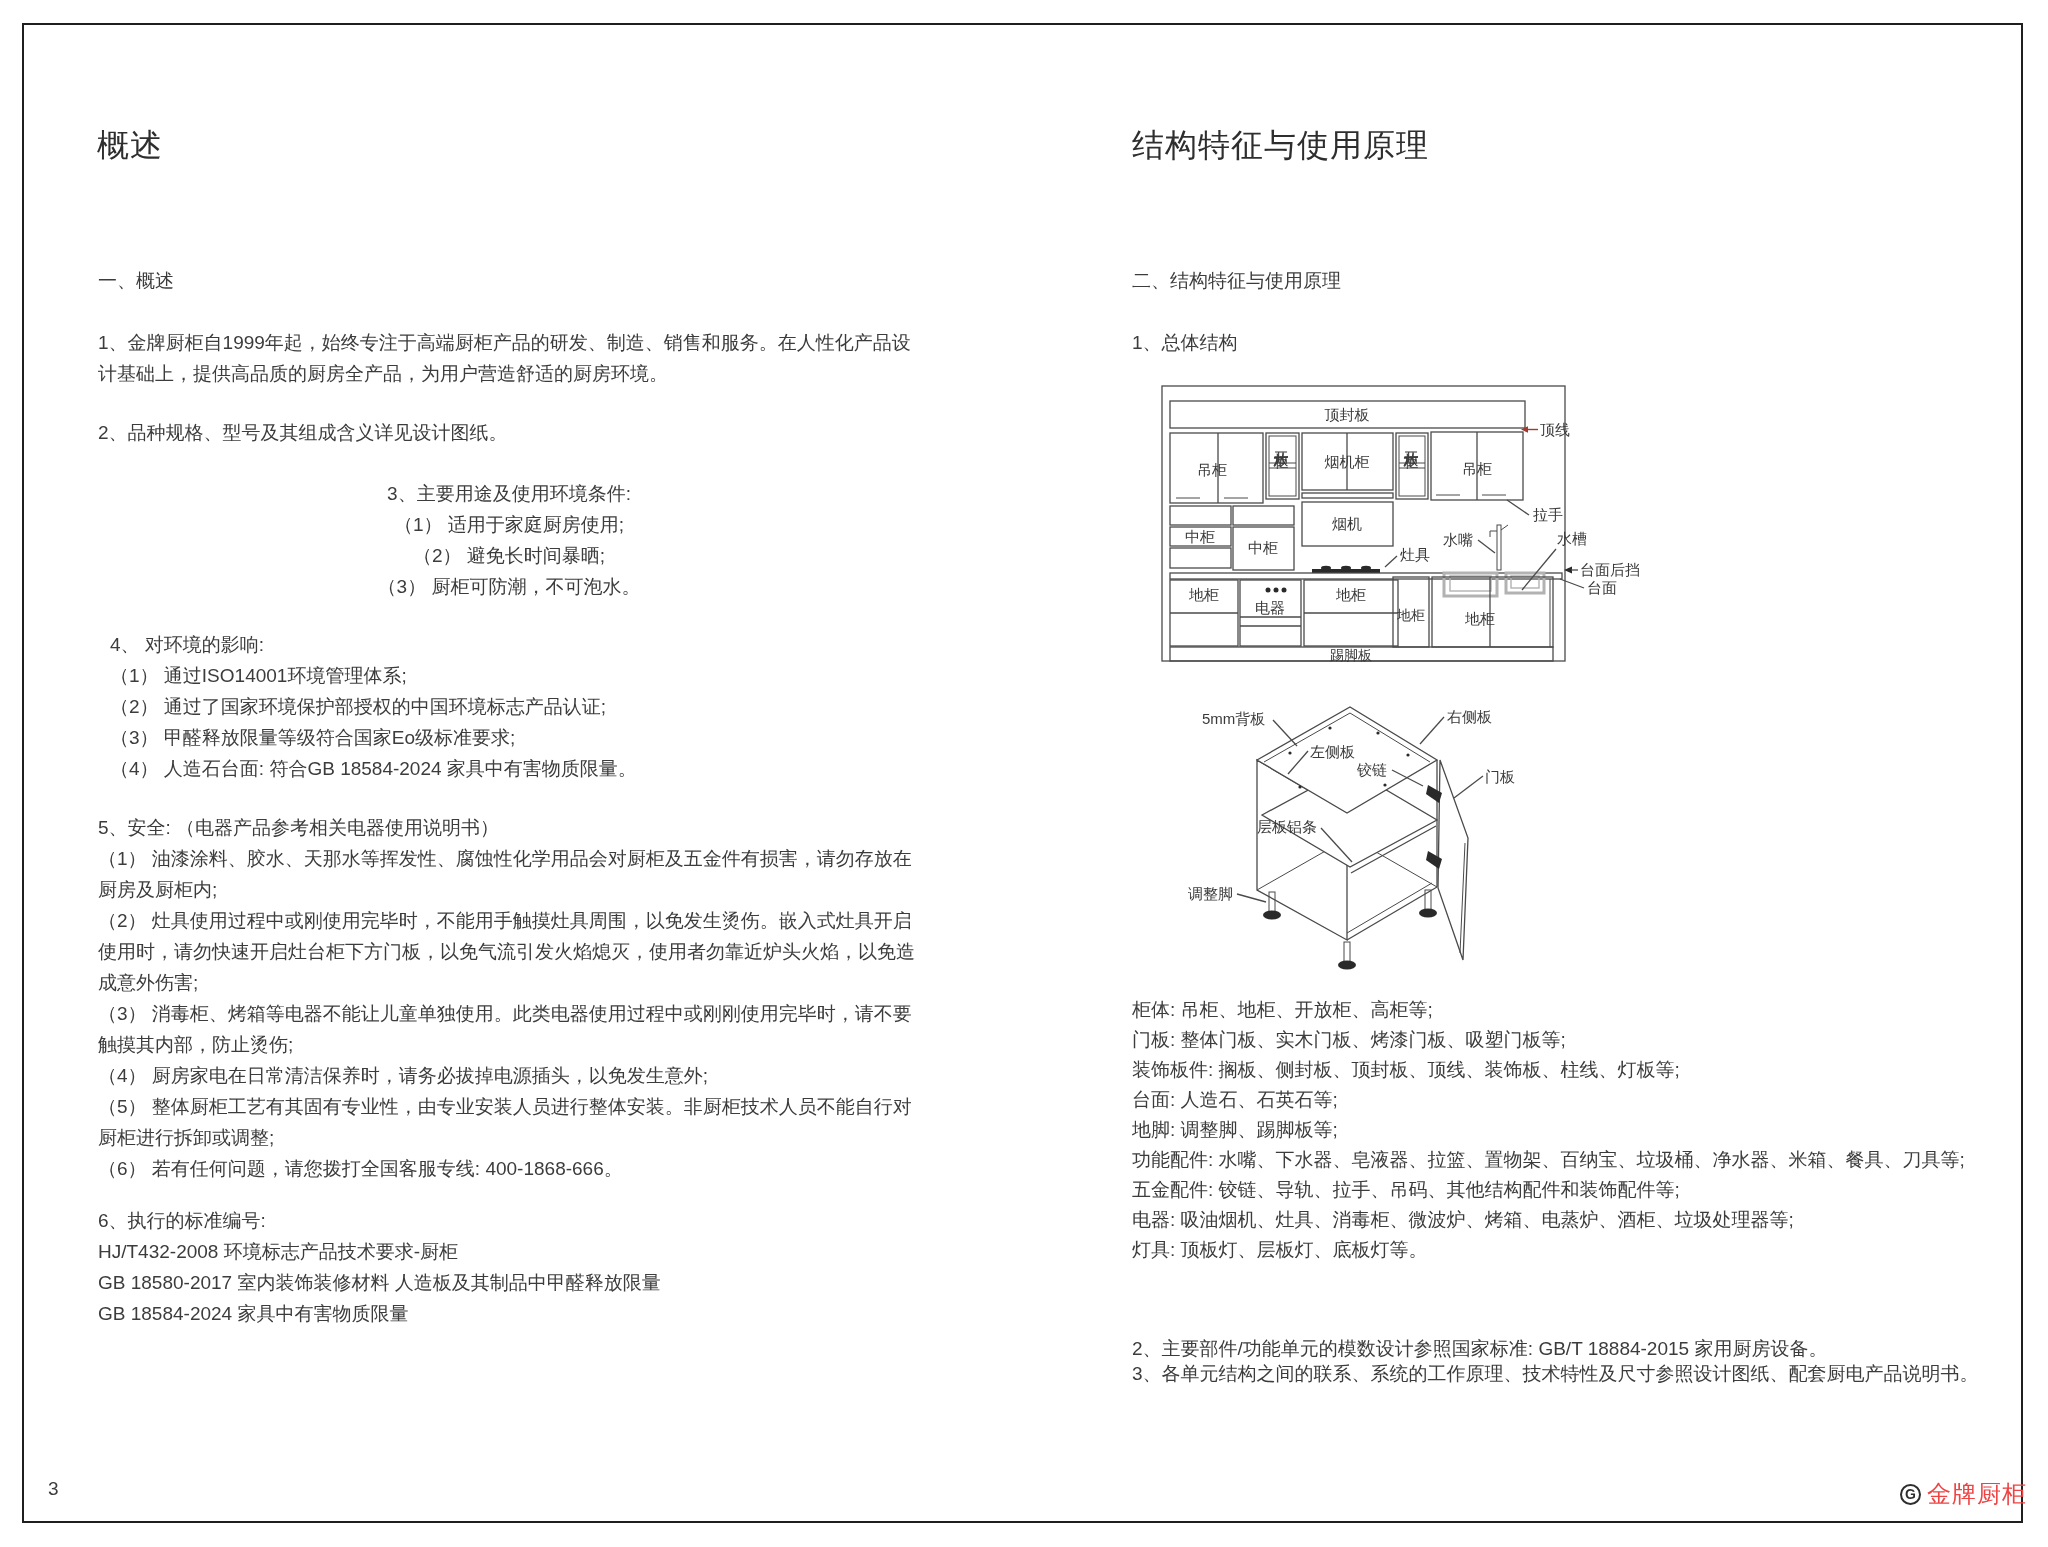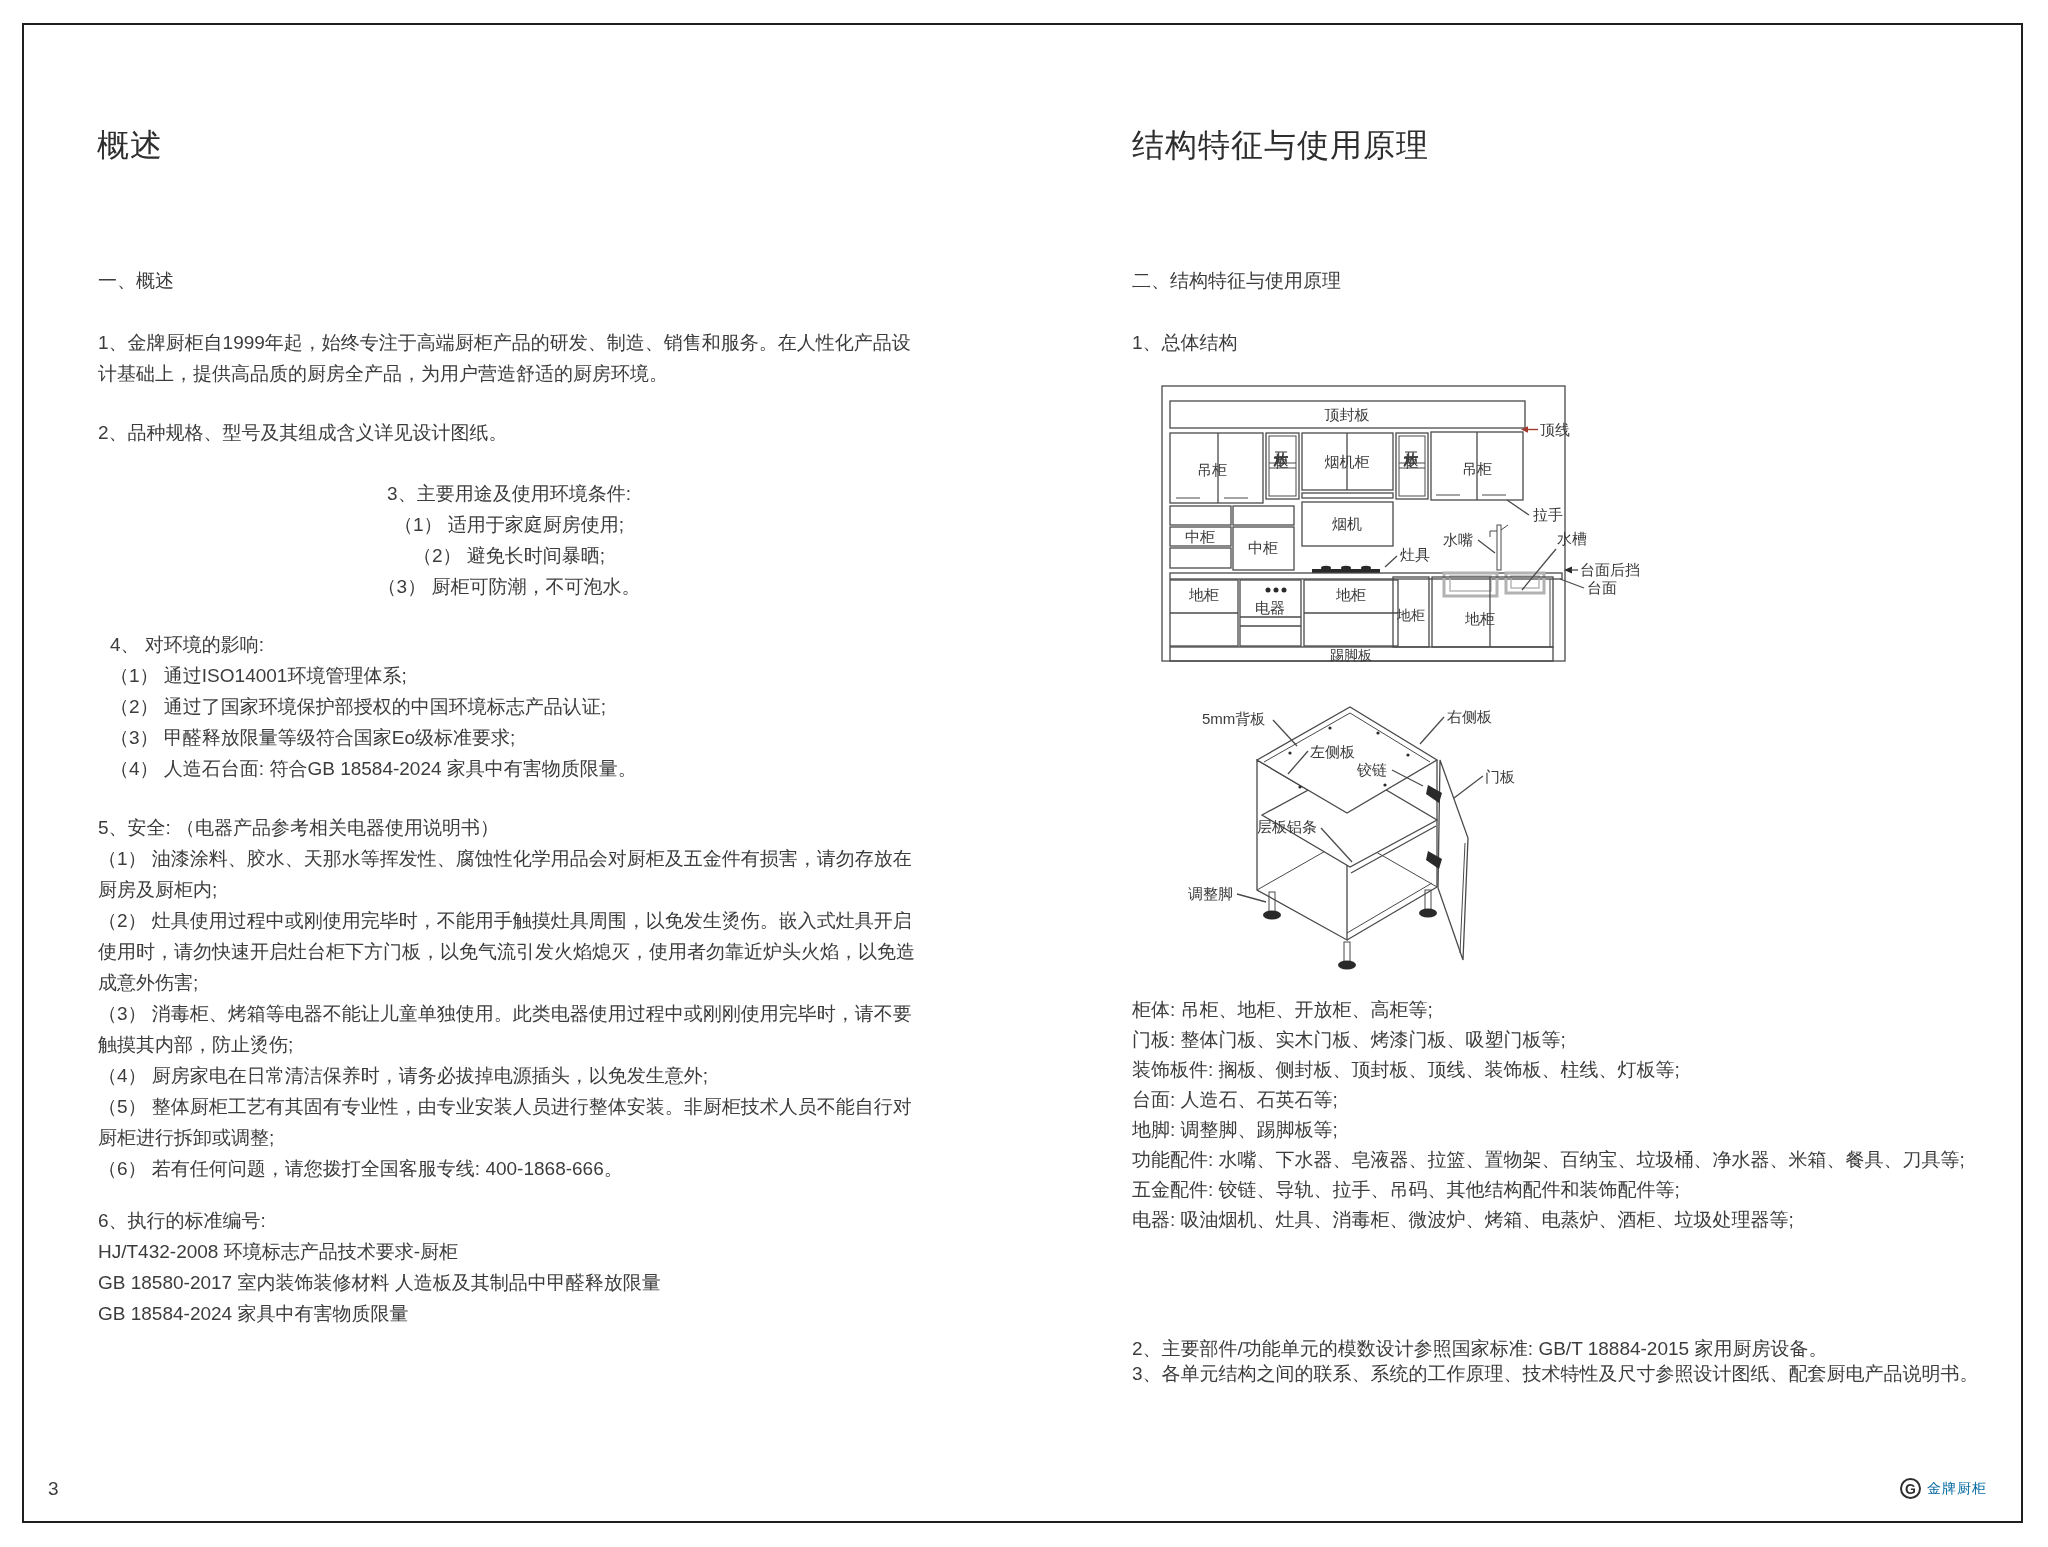--- a/index.html
+++ b/index.html
@@ -26,21 +26,21 @@
     writing-mode:vertical-rl;text-orientation:upright;
     font-size:15px;line-height:15px;color:#3a3a3a;letter-spacing:1px;
   }
   .footer-num{font-size:19px;color:#3c3c3c;}
   .brand{display:flex;align-items:center;gap:6px;}
   .brand .g-circle{
     width:21px;height:21px;border:2px solid #2e2e2e;border-radius:50%;
     display:flex;align-items:center;justify-content:center;
     font-size:14px;font-weight:bold;color:#2e2e2e;box-sizing:border-box;
   }
-  .brand .brand-name{font-size:14px;font-weight:500;color:#0369a1;letter-spacing:1px;}
+  .brand .brand-name{font-size:24px;font-weight:500;color:#ef4444;letter-spacing:1px;}
   svg text{font-family:"Liberation Sans","DejaVu Sans",sans-serif;fill:#3a3a3a;}
   svg .ln{stroke:#4a4a4a;stroke-width:1.3;fill:none;}
   svg .lnw{stroke:#4a4a4a;stroke-width:1.3;fill:#fff;}
   svg .thin{stroke:#4a4a4a;stroke-width:1;fill:none;}
   svg .gray{stroke:#b2b2b2;fill:none;}
   svg .dark{fill:#2a2a2a;stroke:none;}
   svg .red{stroke:#a3392e;stroke-width:1.4;fill:none;}
   svg .redfill{fill:#a3392e;stroke:none;}
 </style>
 </head>
@@ -261,20 +261,21 @@
 
 <div class="abs rlist" style="left:1132px;top:995px;width:900px;">
   <p>柜体: 吊柜、地柜、开放柜、高柜等;</p>
   <p>门板: 整体门板、实木门板、烤漆门板、吸塑门板等;</p>
   <p>装饰板件: 搁板、侧封板、顶封板、顶线、装饰板、柱线、灯板等;</p>
   <p>台面: 人造石、石英石等;</p>
   <p>地脚: 调整脚、踢脚板等;</p>
   <p>功能配件: 水嘴、下水器、皂液器、拉篮、置物架、百纳宝、垃圾桶、净水器、米箱、餐具、刀具等;</p>
   <p>五金配件: 铰链、导轨、拉手、吊码、其他结构配件和装饰配件等;</p>
   <p>电器: 吸油烟机、灶具、消毒柜、微波炉、烤箱、电蒸炉、酒柜、垃圾处理器等;</p>
+  <p>灯具: 顶板灯、层板灯、底板灯等。</p>
 </div>
 
 <div class="abs body-text" style="left:1132px;top:1295px;width:900px;margin-top:38px;">2、主要部件/功能单元的模数设计参照国家标准: GB/T 18884-2015 家用厨房设备。</div>
 <div class="abs body-text" style="left:1132px;top:1358px;width:900px;">3、各单元结构之间的联系、系统的工作原理、技术特性及尺寸参照设计图纸、配套厨电产品说明书。</div>
 
 <div class="abs footer-num" style="left:48px;top:1478px;">3</div>
 
 <div class="abs brand" style="left:1900px;top:1478px;">
   <span class="g-circle">G</span>
   <span class="brand-name">金牌厨柜</span>

